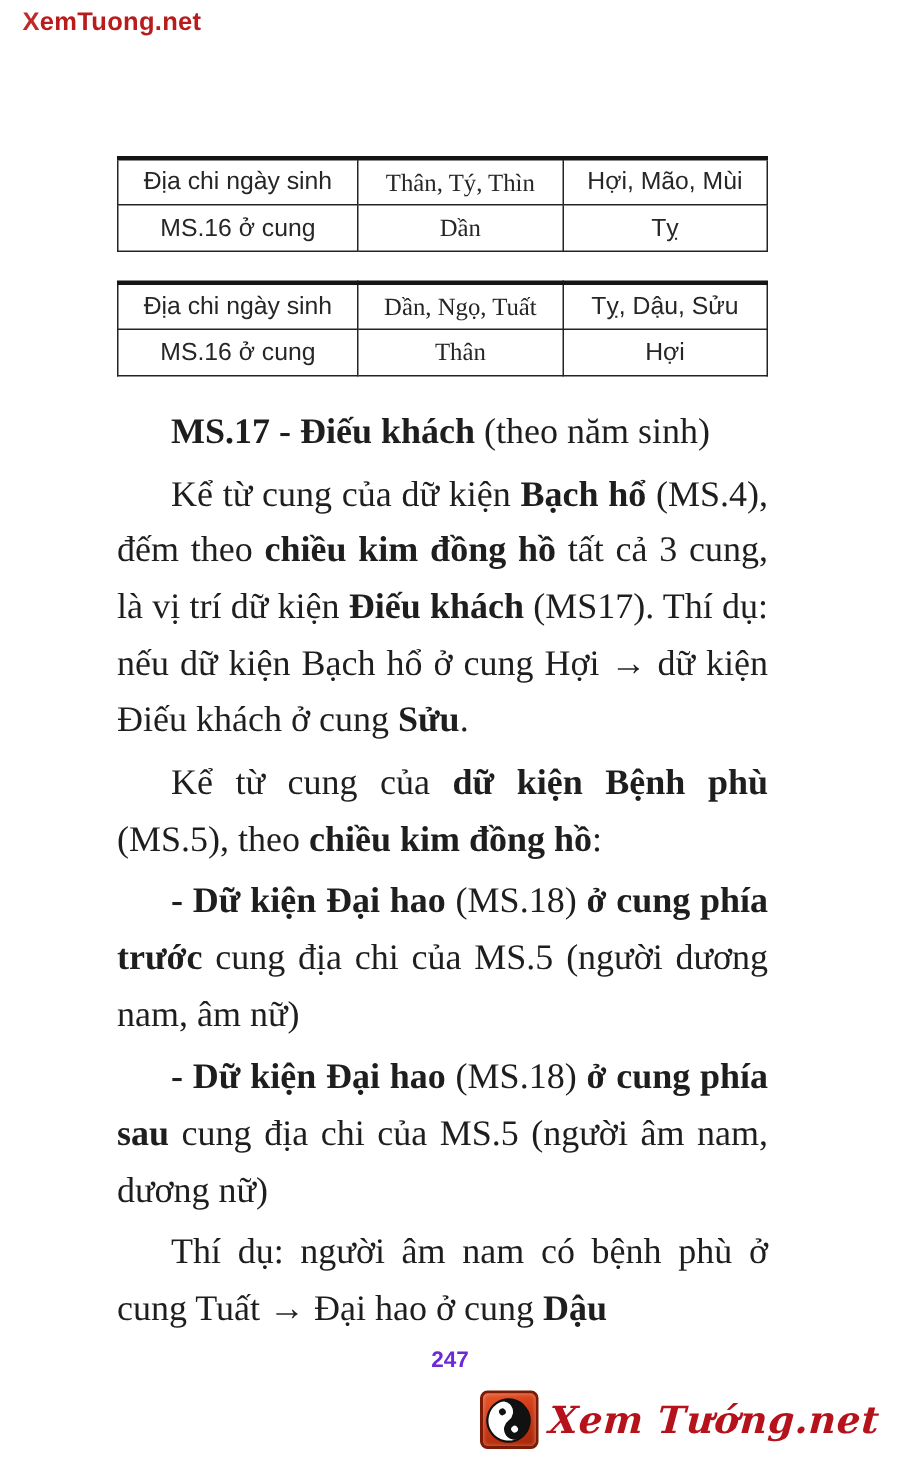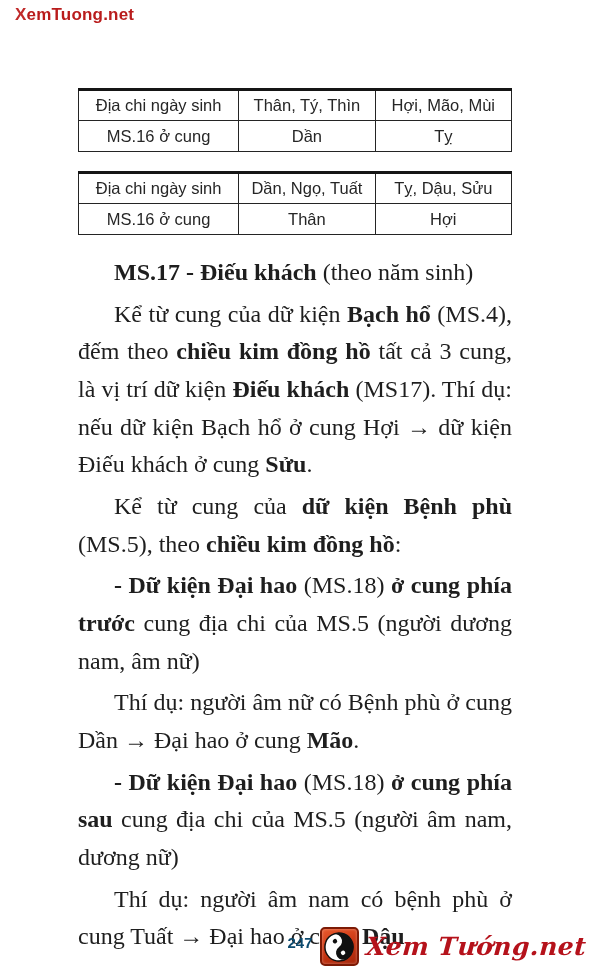--- a/index.html
+++ b/index.html
@@ -20,21 +20,21 @@
     letter-spacing: 0.2px;
     text-decoration: none;
     cursor: pointer;
   }
   .top-logo .lg-x { color: #c02a2a; }
   .top-logo .lg-rest { color: #b91c1c; }
 
   
   .content {
     position: absolute;
-    left: 78px; top: 88px;
+    left: 78px; top: 104px;
     width: 434px;
   }
 
   table.data {
     width: 100%;
     border-collapse: collapse;
     font-family: "Liberation Sans", "DejaVu Sans", sans-serif;
     font-size: 16.5px;
     color: #262626;
     border: 1.5px solid #242424;
@@ -42,43 +42,42 @@
     margin-bottom: 19px;
   }
   table.data td {
     border: 1.5px solid #242424;
     text-align: center;
     vertical-align: middle;
     height: 31px;
     padding: 1px 4px;
   }
   table.data td:first-child { width: 37%; }
-  table.data td:nth-child(2) { width: 31.5%; }
+  table.data td:nth-child(2) { width: 31.5%; font-family: Liberation Serif, serif; }
   table.data td:nth-child(3) { width: 31.5%; }
 
   .text-body {
     margin-top: 15px;
     font-size: 24px;
     line-height: 1.57;
     text-align: justify;
   }
   .text-body p {
     text-indent: 36px;
     margin-bottom: 4px;
   }
   .text-body b { font-weight: bold; }
 
   .page-number {
     position: absolute;
     left: 0; top: 898px; width: 600px;
     text-align: center;
     font-family: "Liberation Sans", "DejaVu Sans", sans-serif;
     font-size: 15px; font-weight: bold;
-    color: #0c4a6e;
-    margin-top: 36px;
+    color: #6d28d9;
   }
 
   
   .bottom-logo {
     position: absolute;
     right: 14px; top: 927px;
     display: flex; align-items: center; gap: 7px;
   }
   .yy-box {
     width: 39px; height: 39px;
@@ -135,21 +134,20 @@
           <td>Hợi</td>
         </tr>
       </tbody>
   </table>
 
   <div class="text-body">
       <p><b>MS.17 - Điếu khách</b><span> (theo năm sinh)</span></p>
       <p><span>Kể từ cung của dữ kiện </span><b>Bạch hổ</b><span> (MS.4), đếm theo </span><b>chiều kim đồng hồ</b><span> tất cả 3 cung, là vị trí dữ kiện </span><b>Điếu khách</b><span> (MS17). Thí dụ: nếu dữ kiện Bạch hổ ở cung Hợi → dữ kiện Điếu khách ở cung </span><b>Sửu</b><span>.</span></p>
       <p><span>Kể từ cung của </span><b>dữ kiện Bệnh phù</b><span> (MS.5), theo </span><b>chiều kim đồng hồ</b><span>:</span></p>
       <p><b>- Dữ kiện Đại hao</b><span> (MS.18) </span><b>ở cung phía trước</b><span> cung địa chi của MS.5 (người dương nam, âm nữ)</span></p>
-      <p><span>Thí dụ: người âm nữ có Bệnh phù ở cung Dần → Đại hao ở cung </span><b>Mão</b><span>.</span></p>
       <p><b>- Dữ kiện Đại hao</b><span> (MS.18) </span><b>ở cung phía sau</b><span> cung địa chi của MS.5 (người âm nam, dương nữ)</span></p>
       <p><span>Thí dụ: người âm nam có bệnh phù ở cung Tuất → Đại hao ở cung </span><b>Dậu</b></p>
     </div>
 </div>
 
 <div class="page-number">247</div>
 
 <div class="bottom-logo">
   <span class="yy-box">
     <svg width="30" height="30" viewBox="0 0 100 100" aria-hidden="true">

